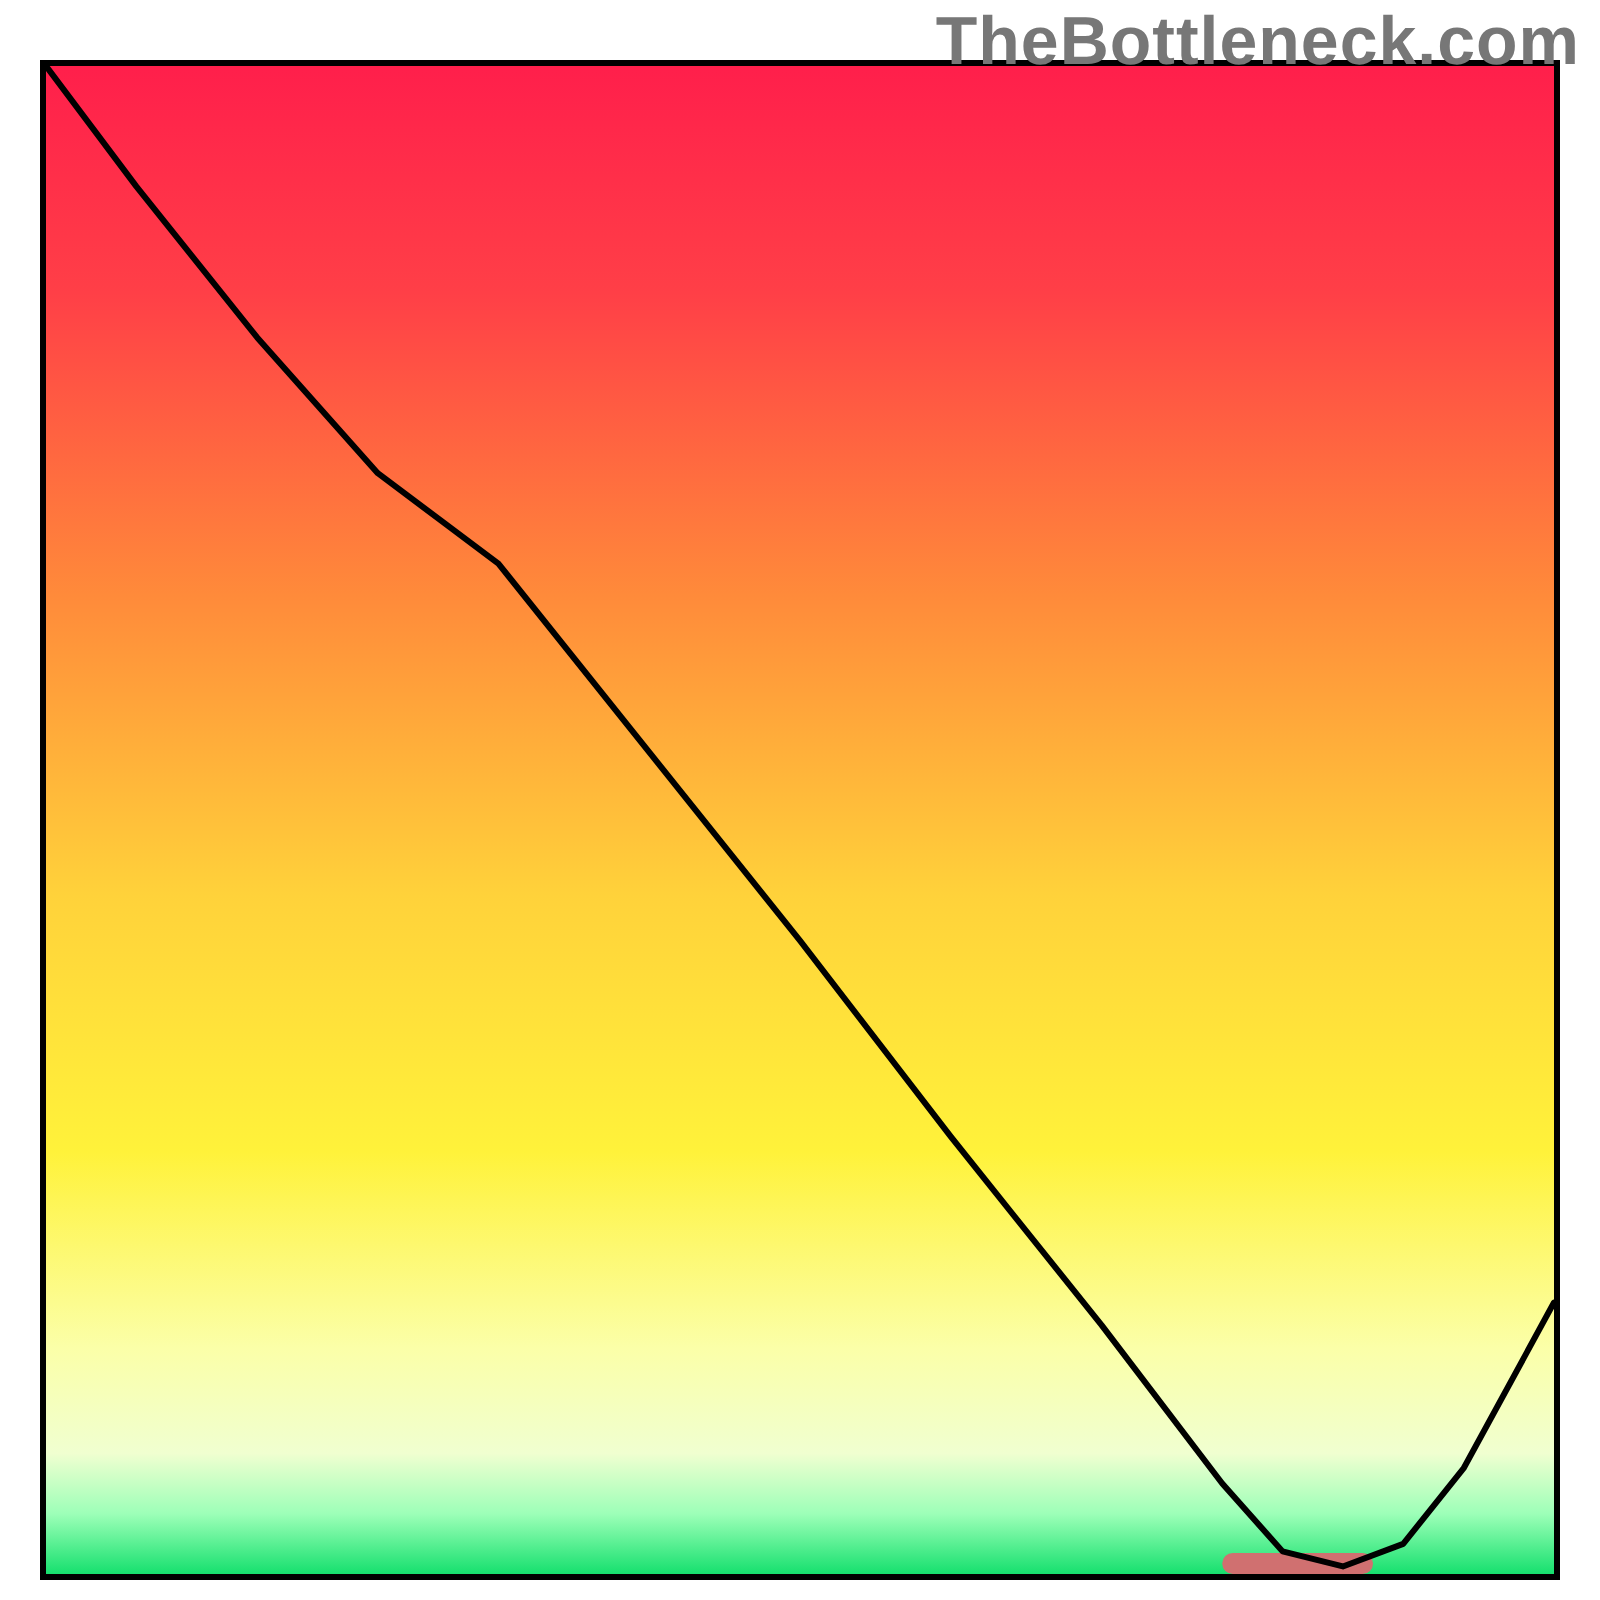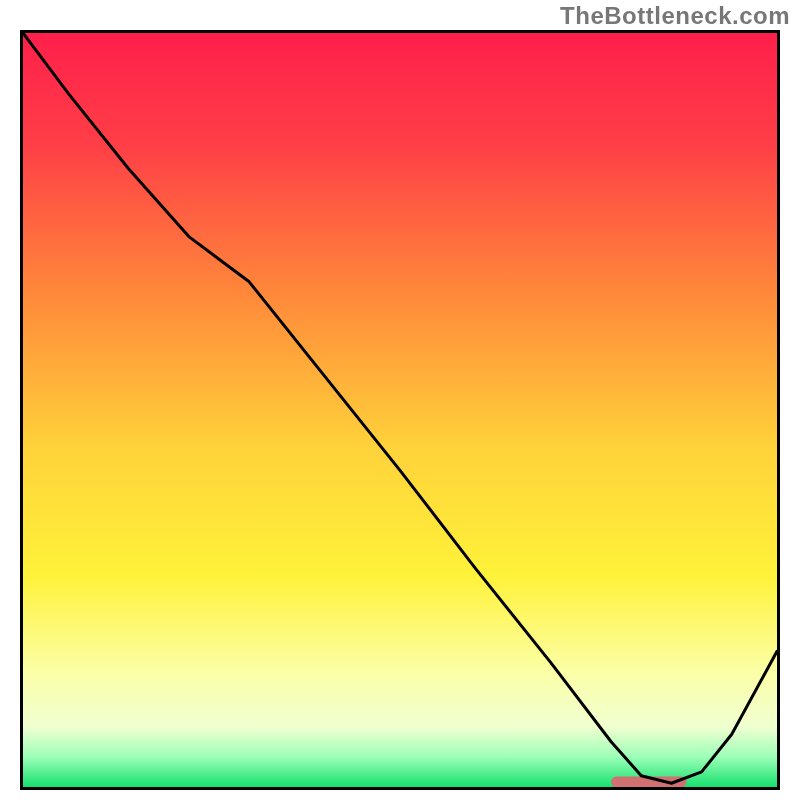--- a/index.html
+++ b/index.html
@@ -13,21 +13,21 @@
   }
   .frame {
     position: relative;
     width: 800px;
     height: 800px;
   }
   .watermark {
     position: absolute;
     top: 2px;
     right: 10px;
-    font-size: 24px;
+    font-size: 34px;
     font-weight: bold;
     color: #777;
     letter-spacing: 0.5px;
     z-index: 5;
   }
   .plot-border {
     position: absolute;
     left: 20px;
     top: 30px;
     width: 760px;

